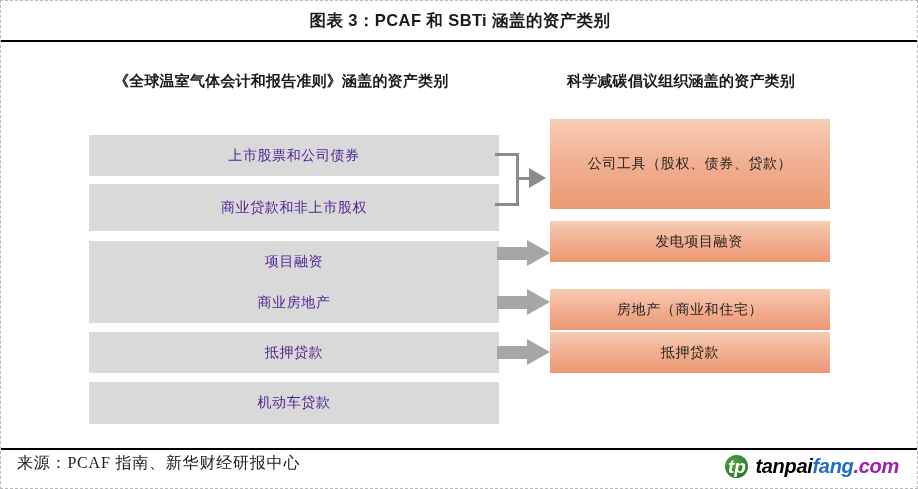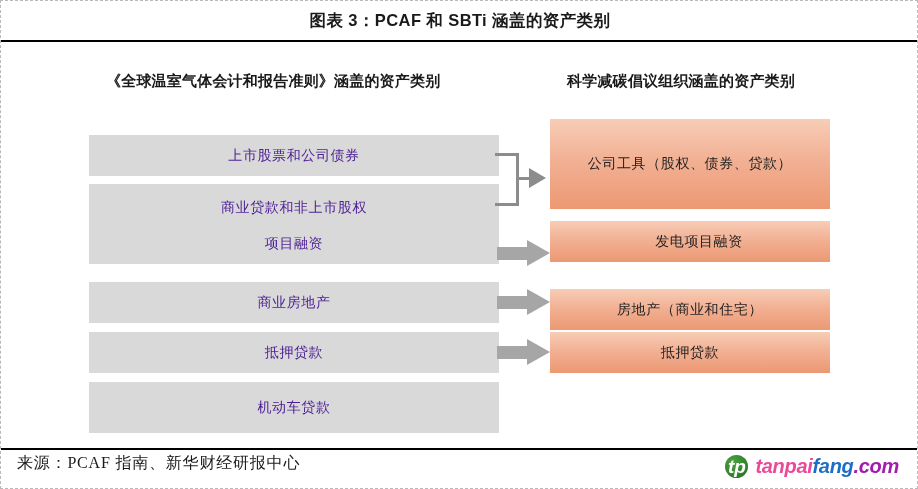--- a/index.html
+++ b/index.html
@@ -49,21 +49,21 @@
 
   
   .col-head {
     position: absolute;
     font-size: 15px;
     font-weight: bold;
     color: #1a1a1a;
     line-height: 23px;
     letter-spacing: 0.2px;
   }
-  .col-head.left  { left: 105px; top: 68px; width: 360px; }
+  .col-head.left  { left: 113px; top: 68px; width: 360px; }
   .col-head.right { left: 566px; top: 68px; width: 280px; }
 
   
   .gbox {
     position: absolute;
     left: 88px;
     width: 410px;
     background: #d9d9d9;
     display: flex;
     align-items: center;
@@ -186,21 +186,21 @@
     font-style: italic;
     line-height: 1;
   }
   .brand-word {
     font-size: 20px;
     font-weight: bold;
     font-style: italic;
     letter-spacing: -0.3px;
     white-space: nowrap;
   }
-  .brand-word .t1 { color: #ec4899; }
+  .brand-word .t1 { color: #000000; }
   .brand-word .t2 { color: #1c6fc4; }
   .brand-word .t3 { color: #a21caf; }
 </style>
 </head>
 <body>
 
 <div id="figure-root">
 
   <div class="title-bar">
     <div class="title-text">图表 3：PCAF 和 SBTi 涵盖的资产类别</div>
@@ -209,30 +209,30 @@
 
   <div class="col-head left">《全球温室气体会计和报告准则》涵盖的资产类别</div>
   <div class="col-head right">科学减碳倡议组织涵盖的资产类别</div>
 
   <div class="gbox" style="top:134px;height:41px;">
     <span>上市股票和公司债券</span>
   </div>
   <div class="gbox" style="top:183px;height:47px;">
     <span>商业贷款和非上市股权</span>
   </div>
-  <div class="gbox" style="top:222px;height:41px;">
+  <div class="gbox" style="top:240px;height:41px;">
     <span>项目融资</span>
   </div>
   <div class="gbox" style="top:281px;height:41px;">
     <span>商业房地产</span>
   </div>
   <div class="gbox" style="top:331px;height:41px;">
     <span>抵押贷款</span>
   </div>
-  <div class="gbox" style="top:381px;height:51px;">
+  <div class="gbox" style="top:381px;height:42px;">
     <span>机动车贷款</span>
   </div>
 
   <div class="bracket"></div>
   <div class="bracket-stem"></div>
   <div class="bracket-head"></div>
 
   <div class="barrow" style="top:239px;">
     <div class="shaft"></div>
     <div class="head"></div>

